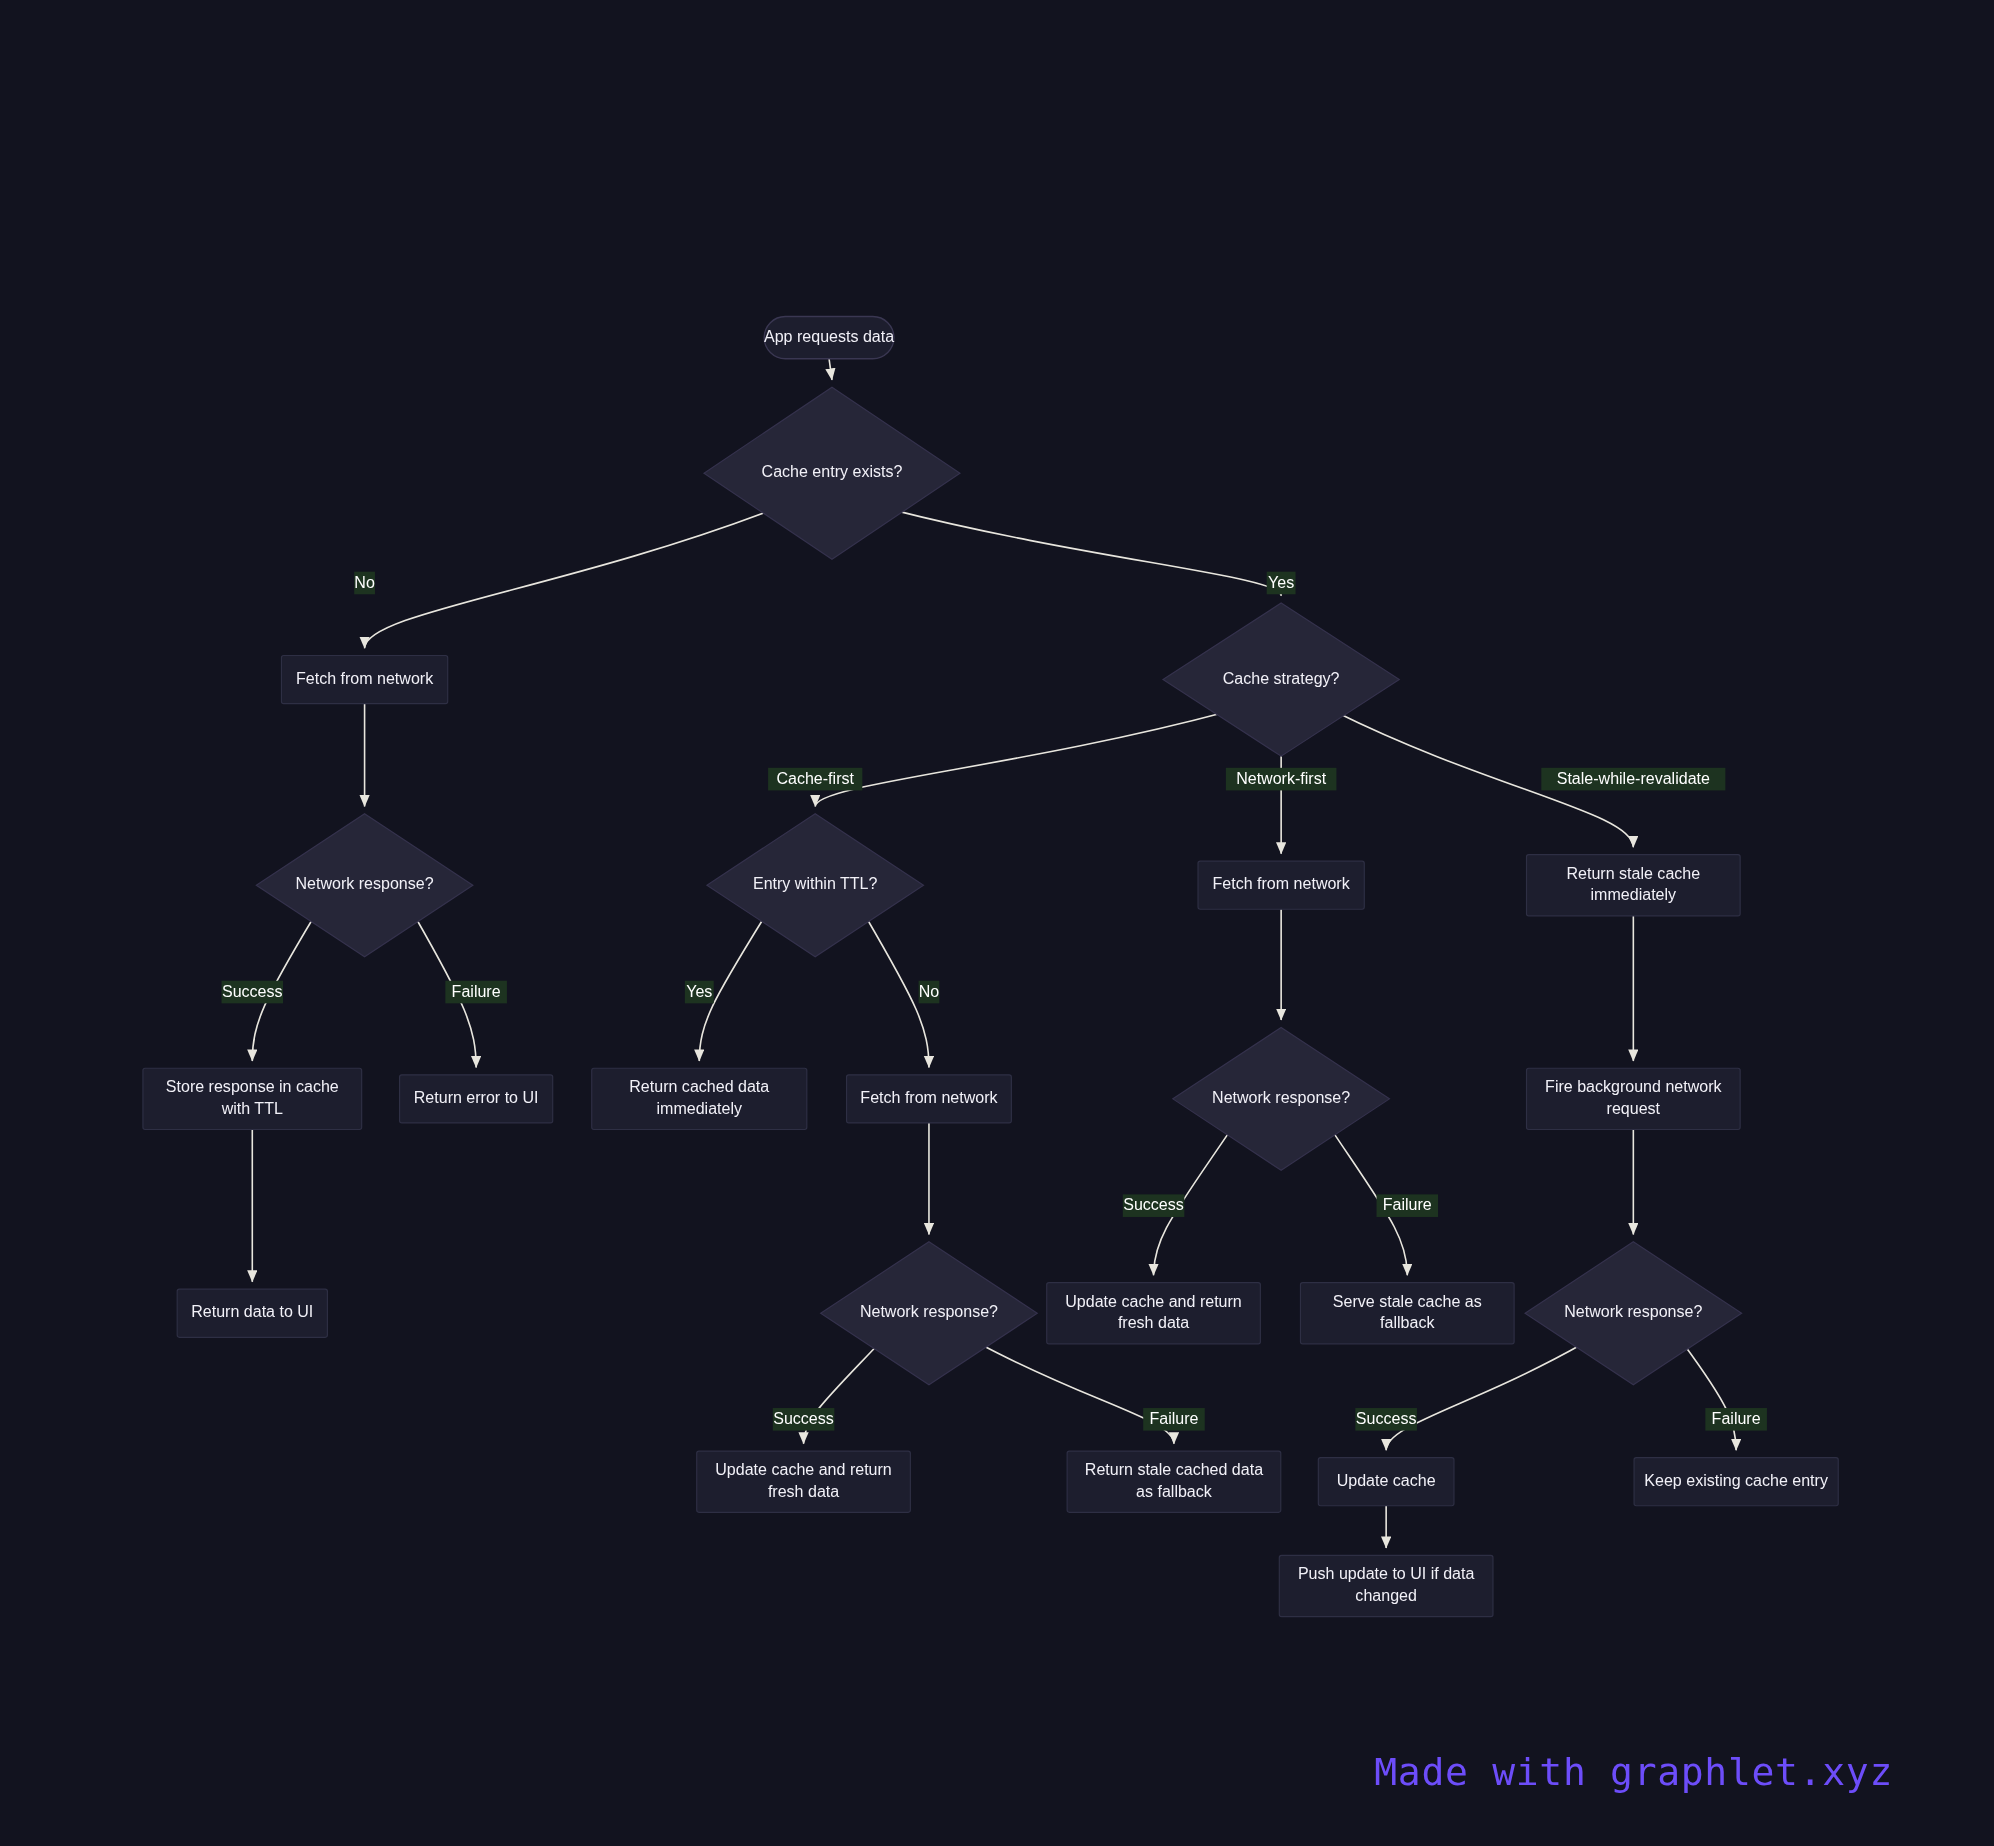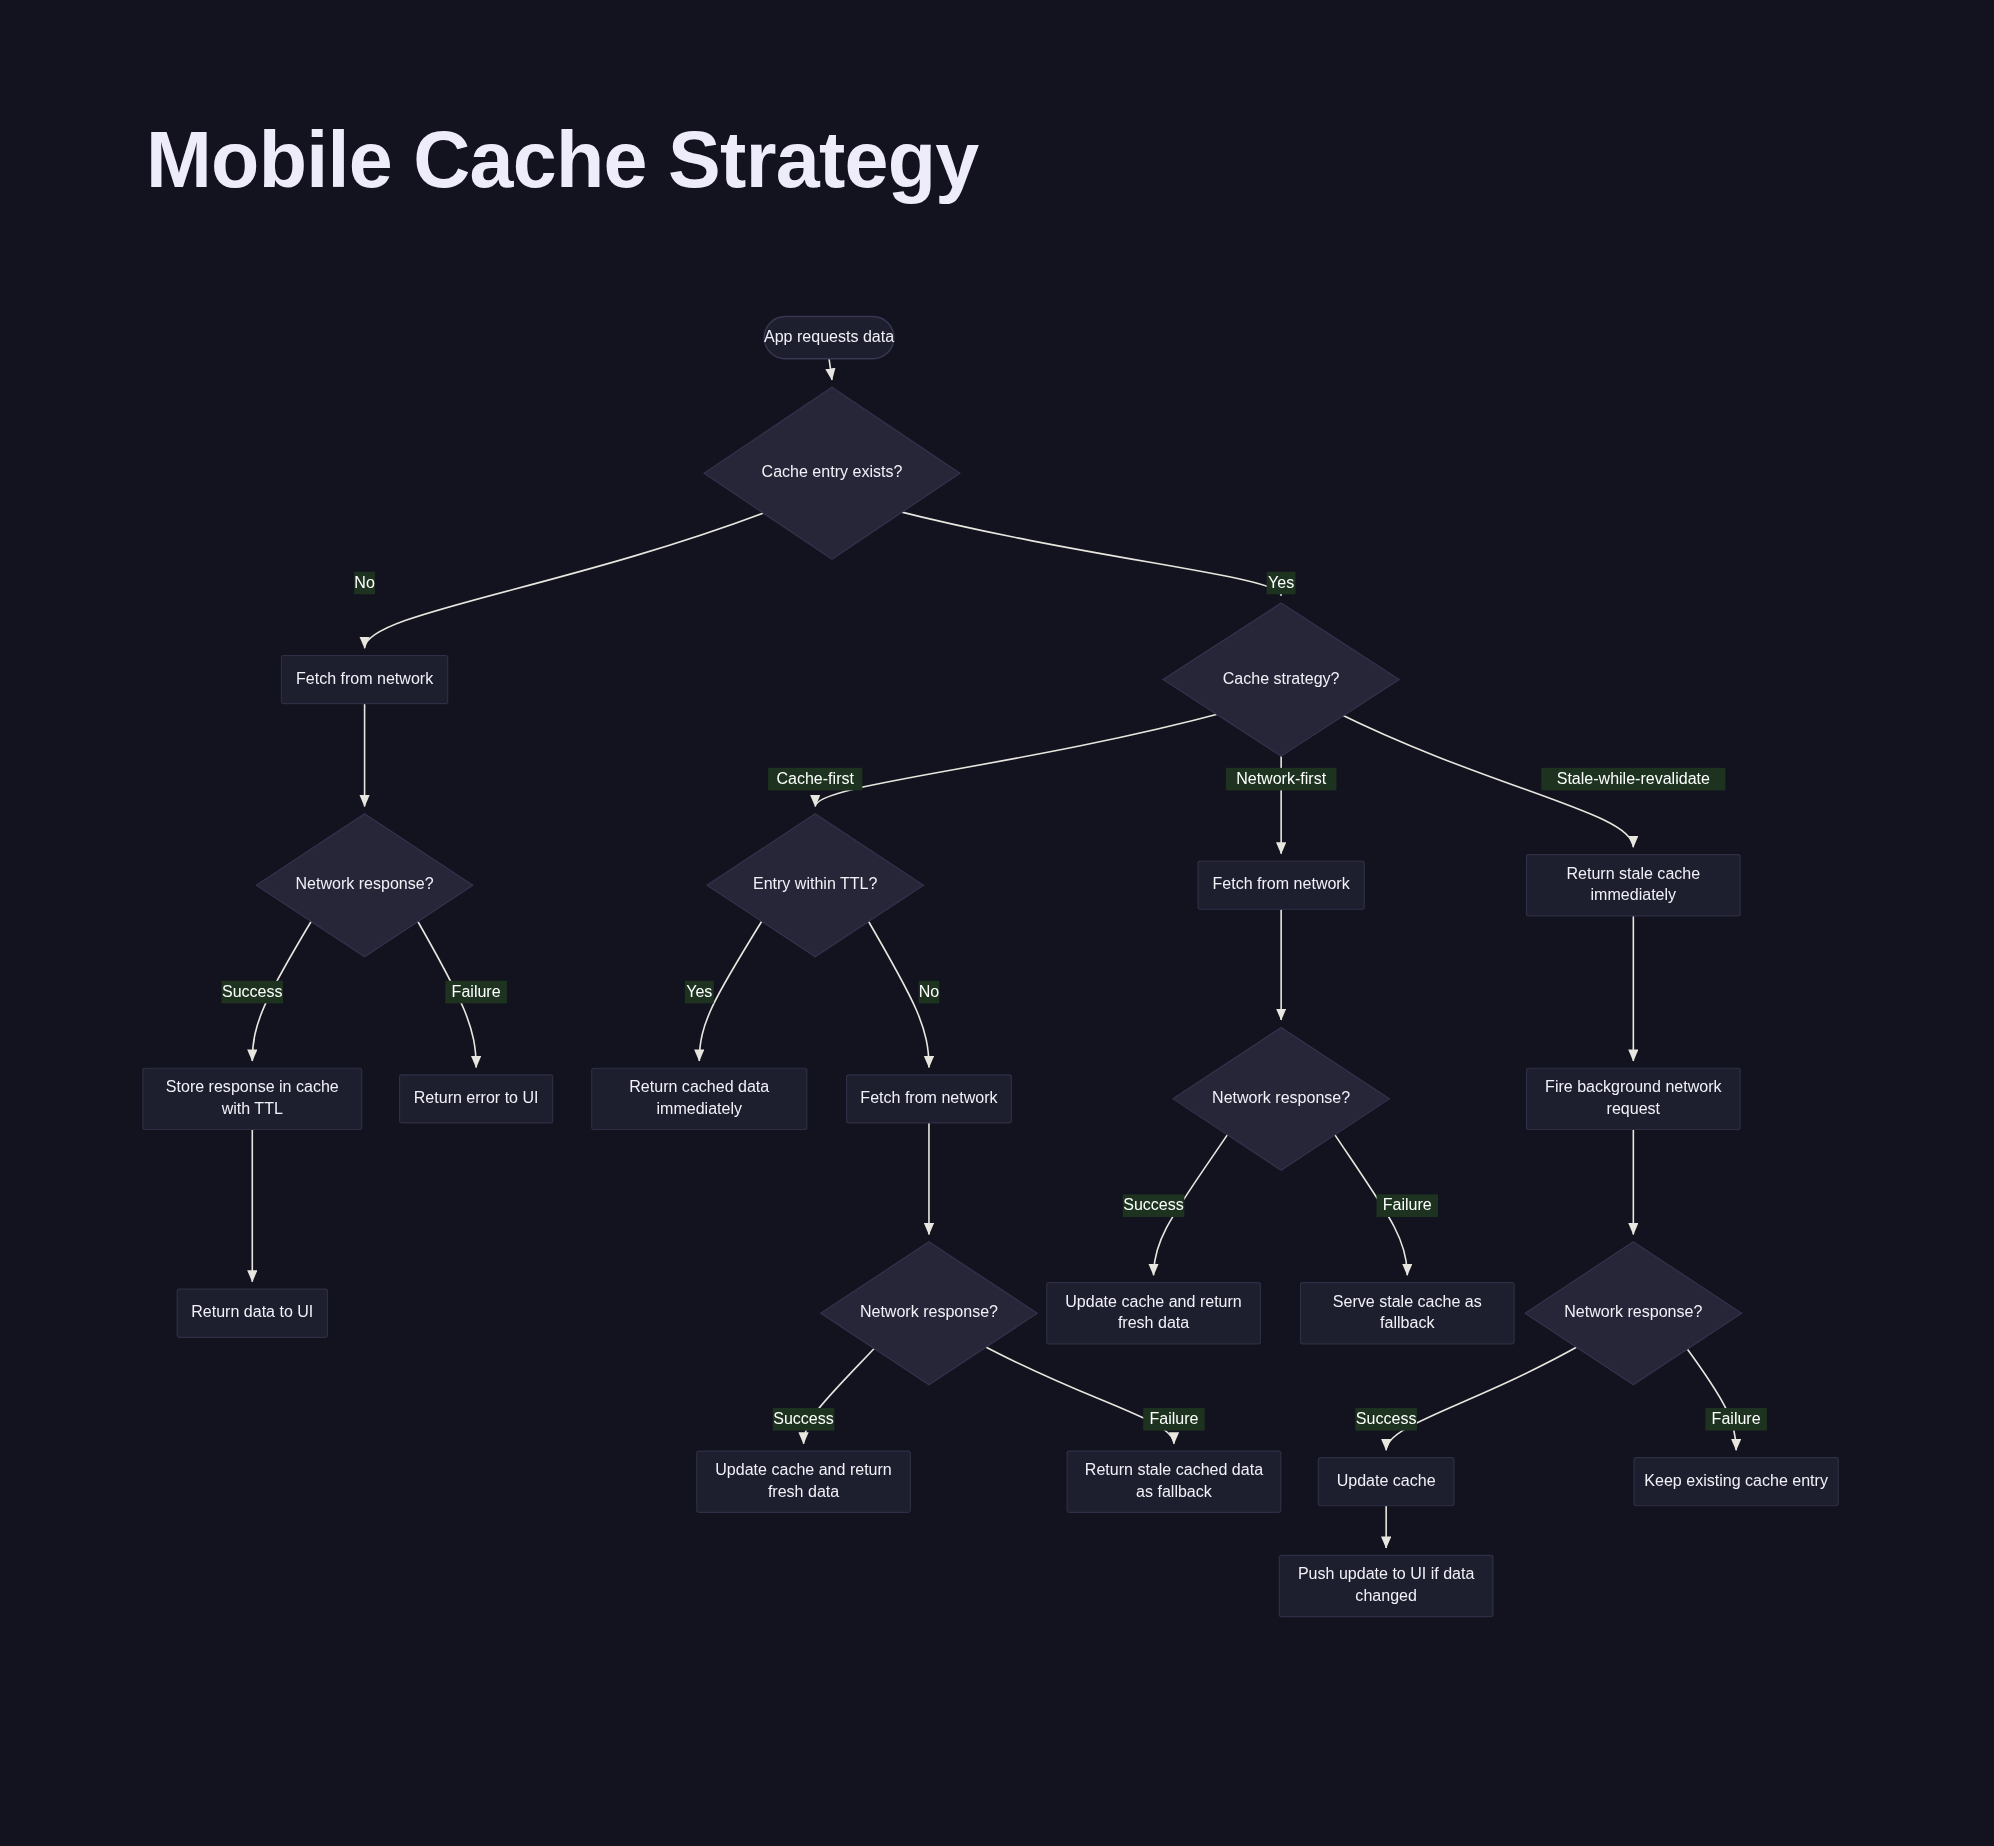--- a/index.html
+++ b/index.html
@@ -79,21 +79,20 @@
     font-size: 22px;
     text-anchor: middle;
     dominant-baseline: middle;
   }
 </style>
 </head>
 <body>
 
 <div id="canvas">
 
-  <div id="title">Mobile Cache Strategy</div>
 
   <svg id="graph" viewBox="0 0 2736 2533" xmlns="http://www.w3.org/2000/svg">
     <defs>
       <marker id="arrowhead" markerWidth="9" markerHeight="9" refX="7.2" refY="3.2" orient="auto" markerUnits="strokeWidth">
         <path d="M0,0 L7.5,3.2 L0,6.4 z" fill="#e8e6de"></path>
       </marker>
     </defs>
     <g id="edges-layer">
         <path d="M 1137 492 L 1141 521" class="edge-path" marker-end="url(#arrowhead)"></path>
         <path d="M 1060.4 698.56 C 771.95 808.802, 500 840.3713, 500 889" class="edge-path" marker-end="url(#arrowhead)"></path>
@@ -283,15 +282,16 @@
           <rect x="1858.8" y="1931" width="84.39999999999999" height="31" class="edge-label-bg"></rect>
           <text x="1901" y="1947" class="edge-label-text">Success</text>
         </g>
         <g>
           <rect x="2338.8" y="1931" width="84.39999999999999" height="31" class="edge-label-bg"></rect>
           <text x="2381" y="1947" class="edge-label-text">Failure</text>
         </g>
       </g>
   </svg>
 
+  <div id="footer">Made with graphlet.xyz</div>
 
 </div>
 
 
 </body></html>

